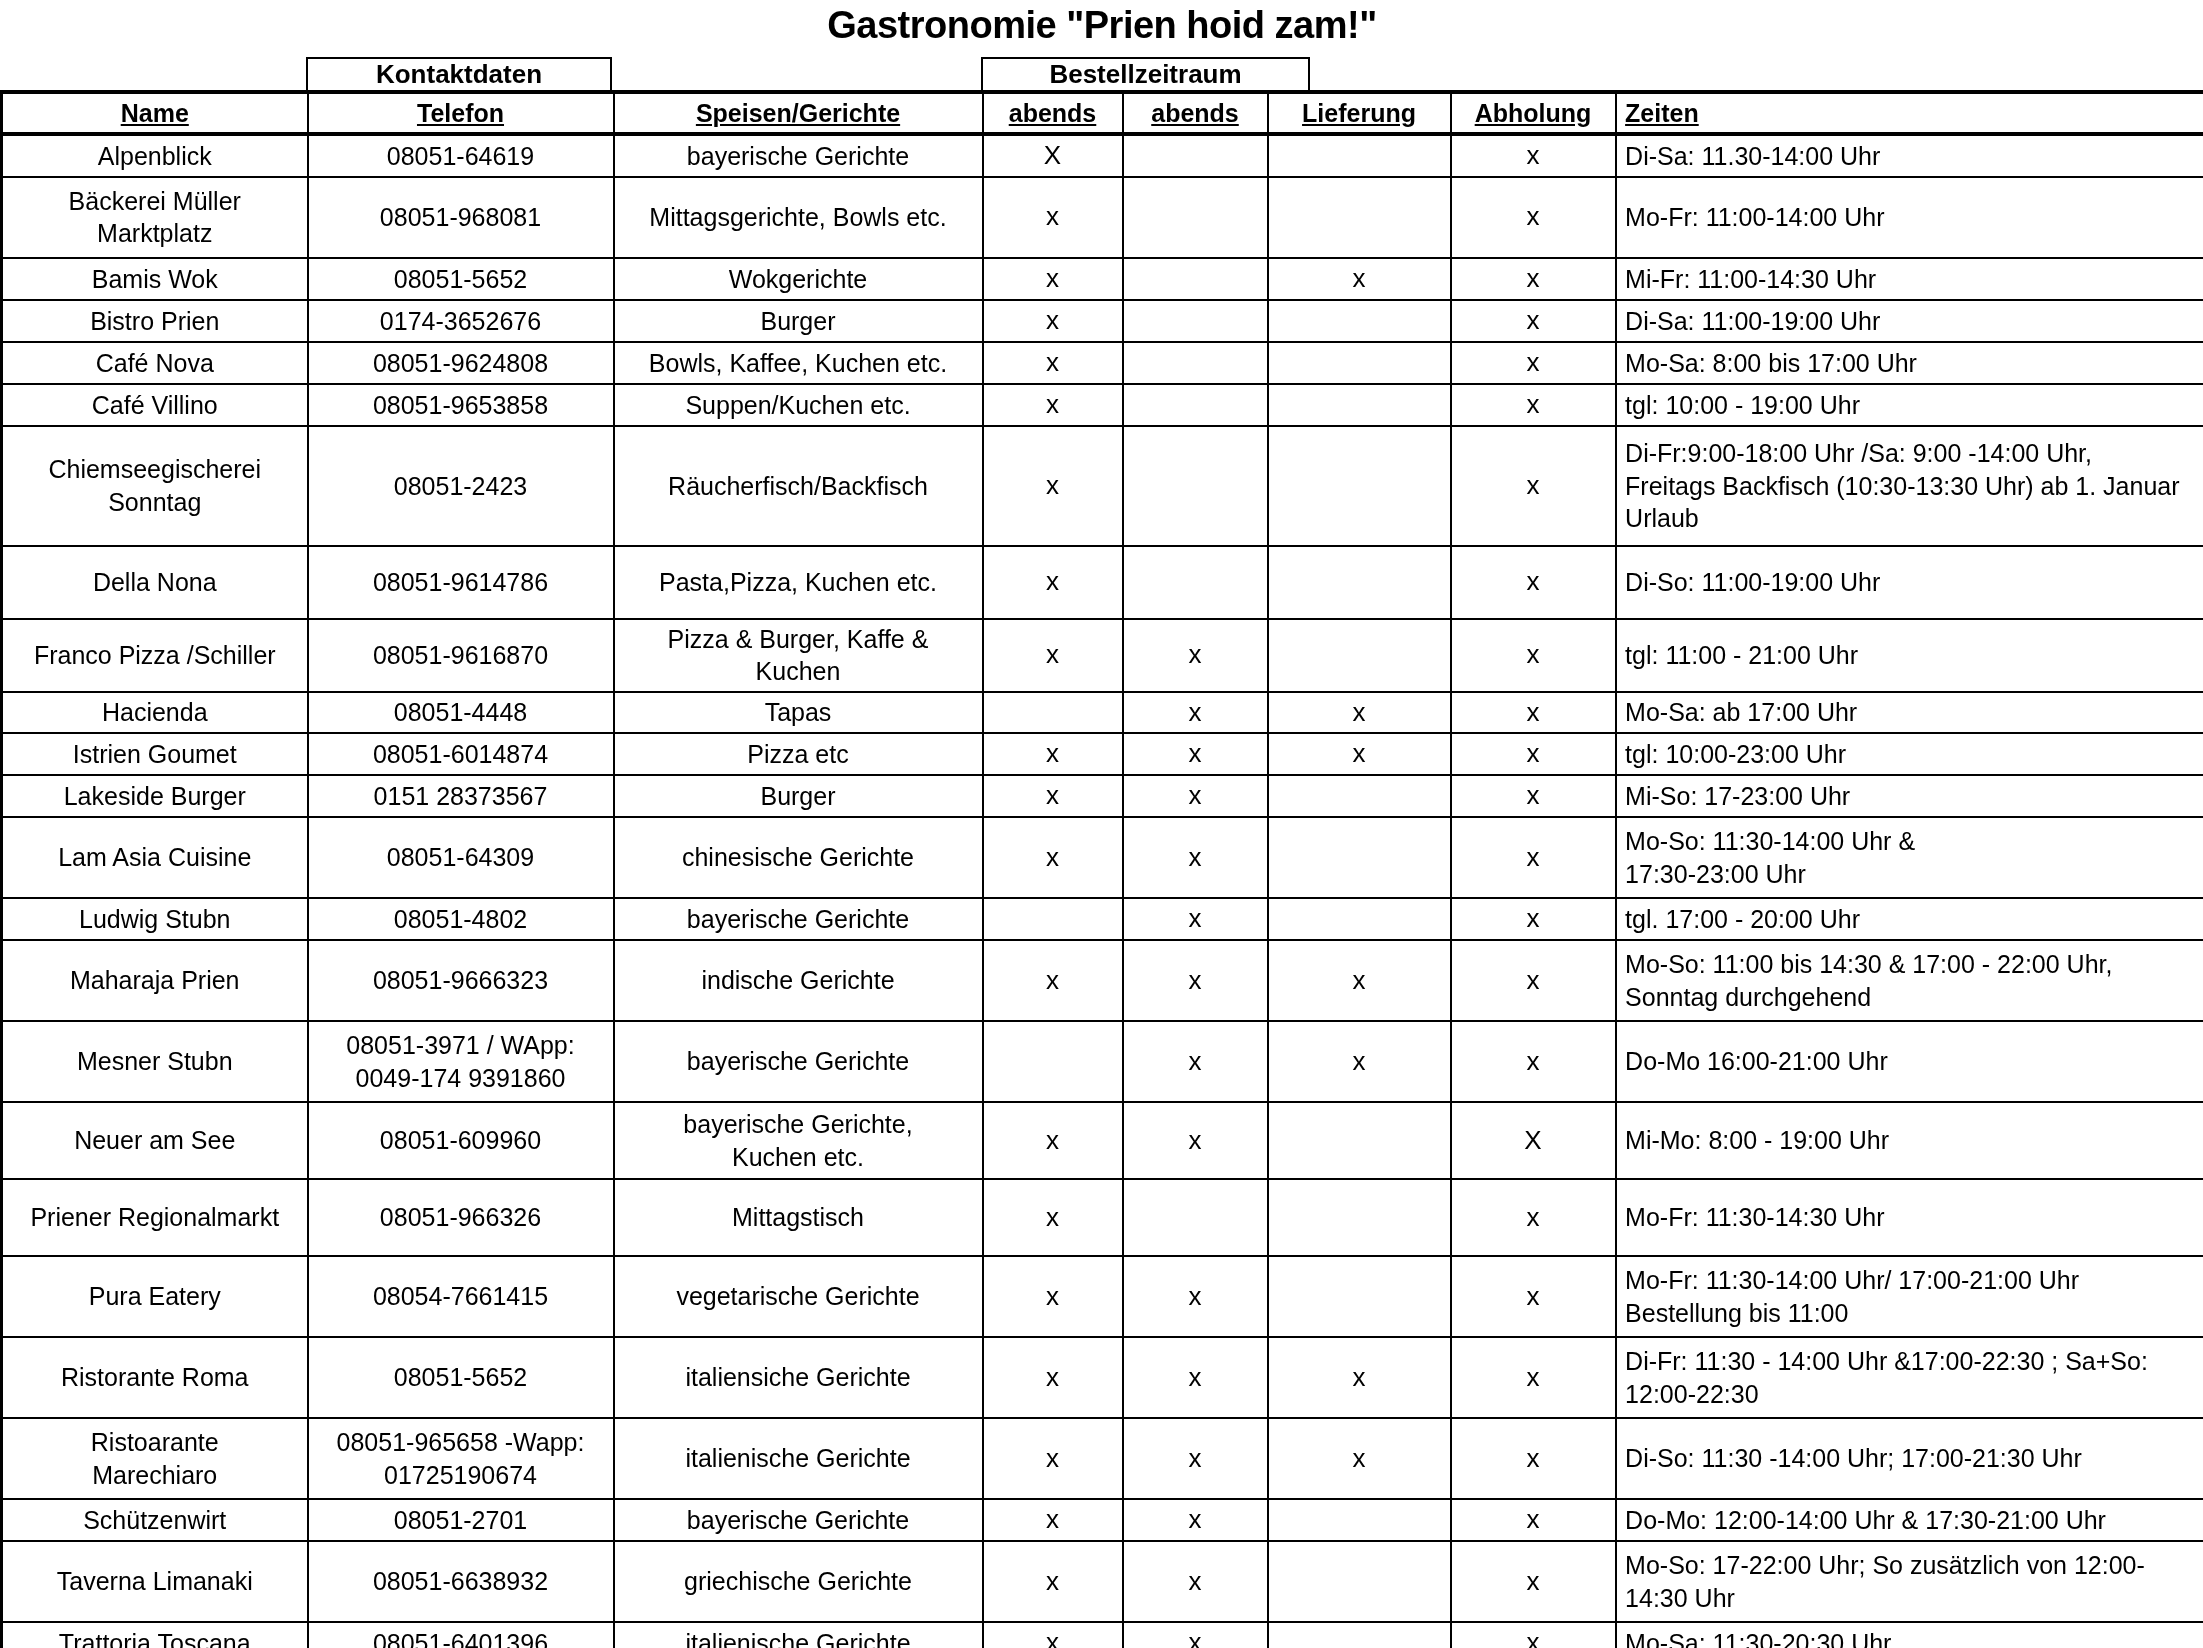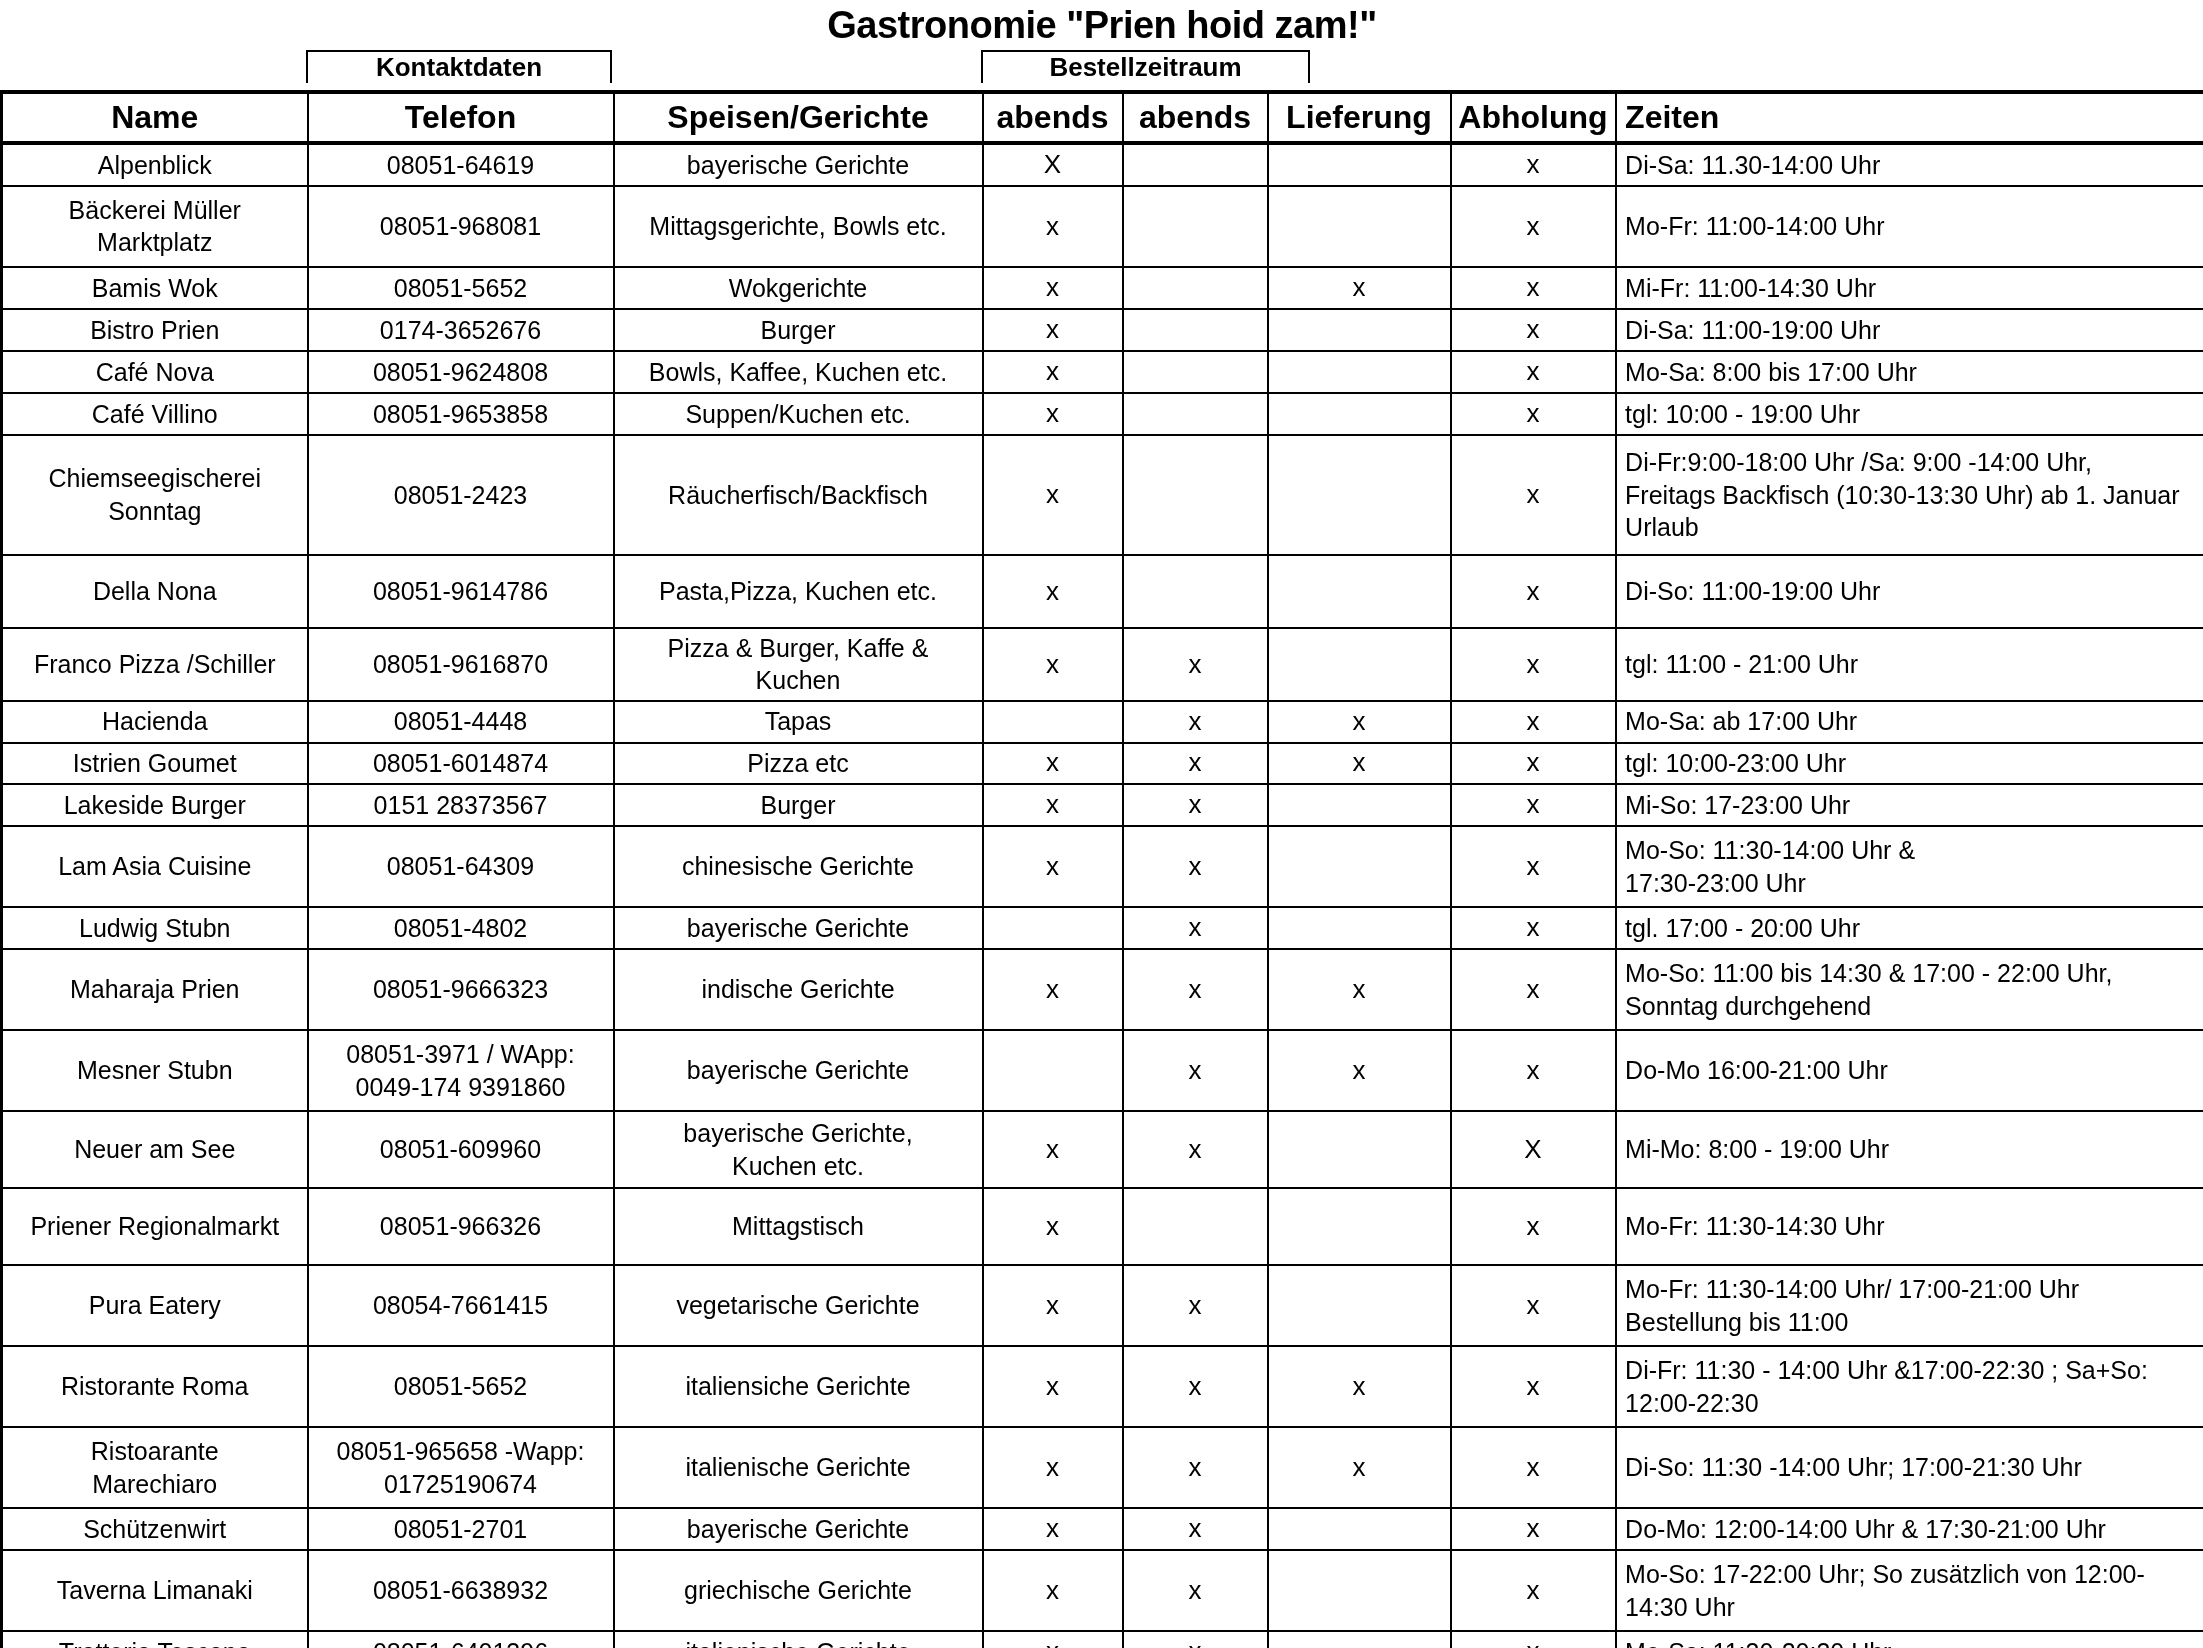--- a/index.html
+++ b/index.html
@@ -18,21 +18,21 @@
     font-weight: bold;
     padding-top: 3.8px;
     height: 50px;
     letter-spacing: -0.5px;
   }
 
   
   .group-row {
     display: flex;
     height: 40px;
-    align-items: flex-start;
+    align-items: flex-end;
   }
   .group-spacer { flex: 0 0 auto; }
   .group-box {
     flex: 0 0 auto;
     border: 2.9px solid #000;
     border-bottom: none;
     display: flex;
     align-items: center;
     justify-content: center;
     font-weight: bold;
@@ -50,25 +50,26 @@
     font-size: 25px;
     vertical-align: middle;
     text-align: center;
     padding: 2.9px 5.8px;
     white-space: pre-line;
     line-height: 1.3;
     overflow: hidden;
   }
   thead th {
     font-weight: bold;
-    font-size: 32px;
+    font-size: 25px;
     border-top-width: 4.8px;
     border-bottom-width: 4.8px;
     height: 37px;
     white-space: nowrap;
+    text-decoration: underline;
   }
   th.col-zeiten, td.col-zeiten {
     text-align: left;
     padding-left: 8.6px;
   }
   td.col-mittags, td.col-abends, td.col-lieferung, td.col-abholung {
     font-size: 26px;
   }
 </style>
 </head>

